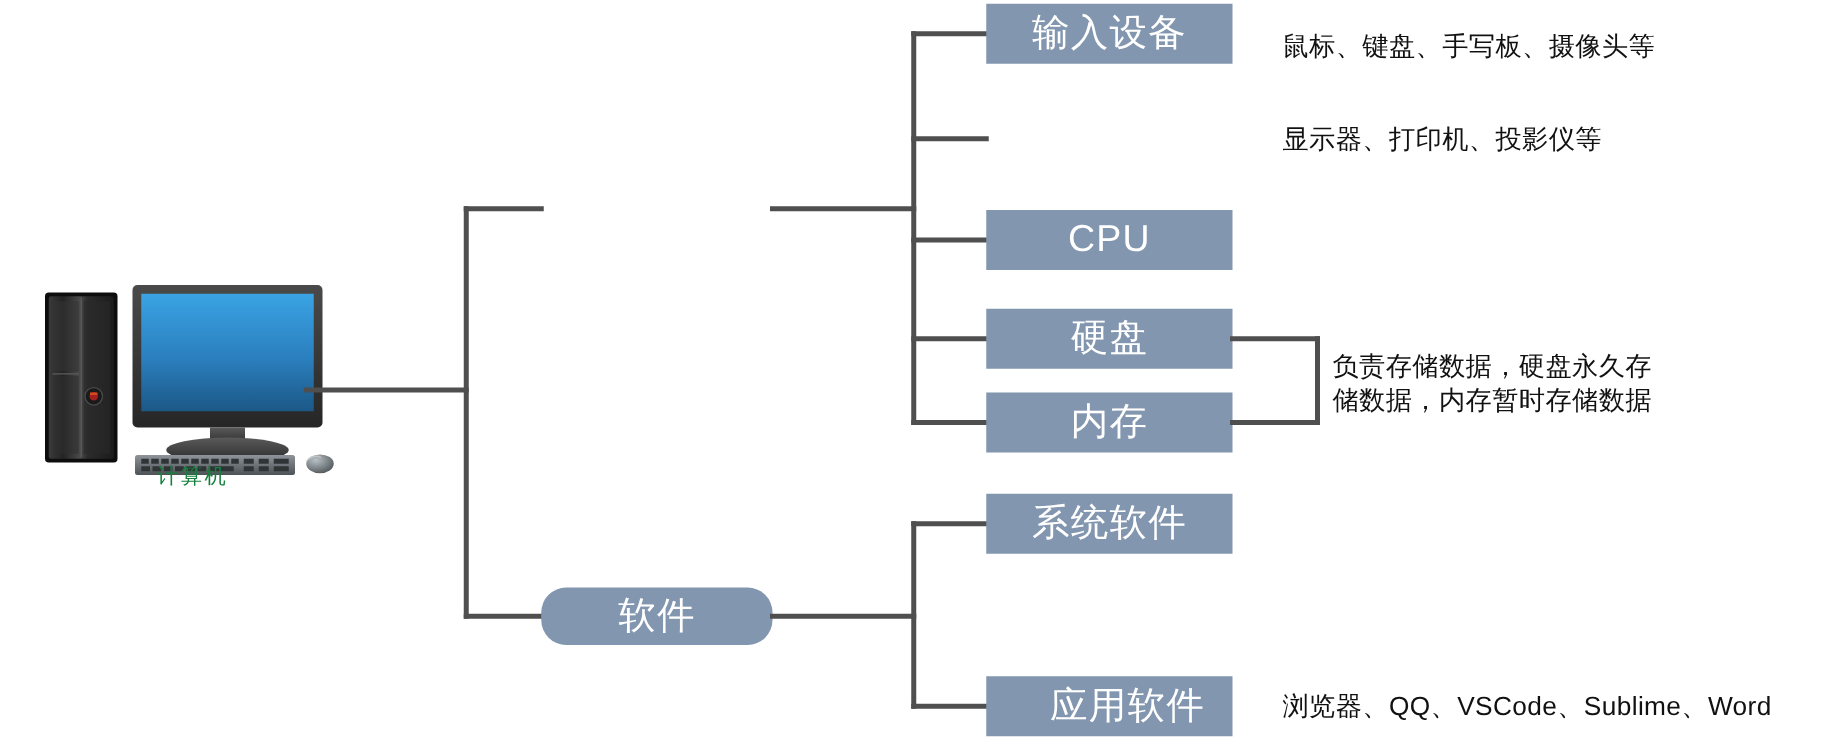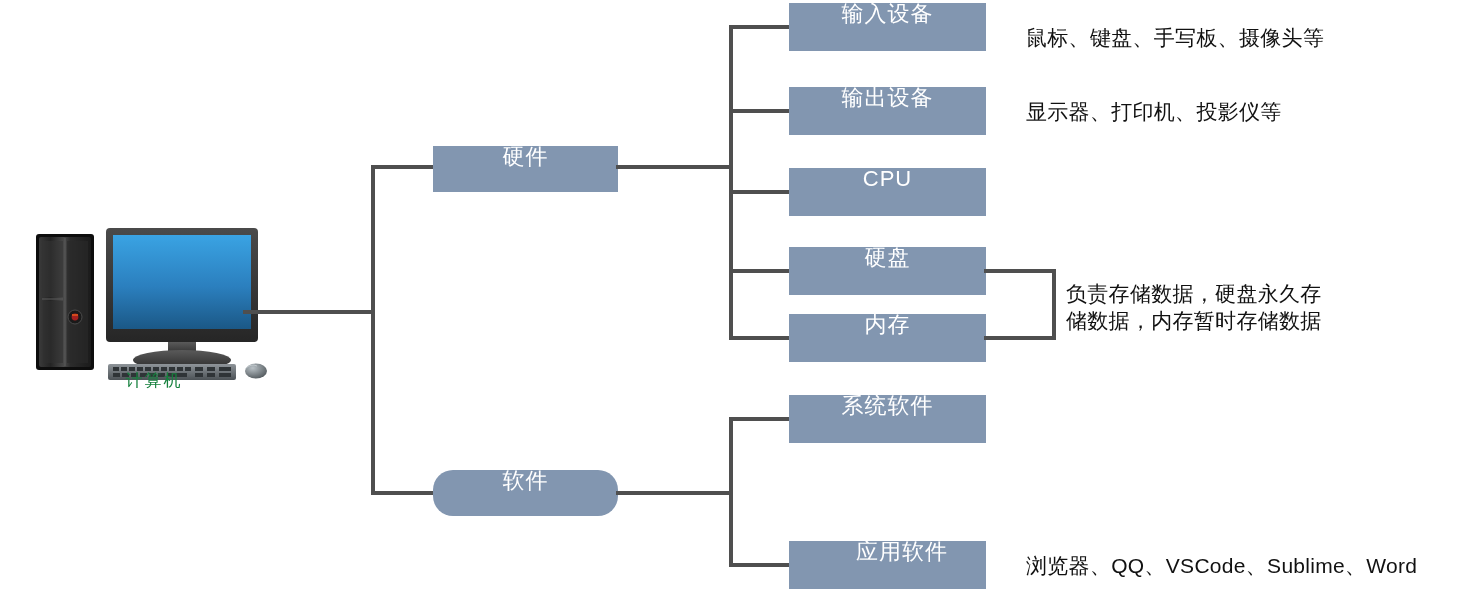--- a/index.html
+++ b/index.html
@@ -25,22 +25,23 @@
   }
   .line.h { height: 4px; }
   .line.v { width: 4px; }
 
   
   .node {
     position: absolute;
     background: #8296b0;
     color: #ffffff;
     display: flex;
+    align-items: center;
     justify-content: center;
-    font-size: 22px;
+    font-size: 30px;
     letter-spacing: 1px;
     line-height: 1;
     box-sizing: border-box;
   }
 
   
   .desc {
     position: absolute;
     color: #111111;
     font-size: 21px;
@@ -166,41 +167,35 @@
   <div class="caption">计算机</div>
 
   <div class="line h" style="left:243px; top:310px; width:132px;"></div>
 
   <div class="line v" style="left:371px; top:165px; height:330px;"></div>
 
   <div class="line h" style="left:371px; top:165px; width:64px;"></div>
 
   <div class="line h" style="left:371px; top:491px; width:64px;"></div>
 
-  <div class="node" style="left:433px; top:146px; width:185px; height:46px;">
-    <span>硬件</span>
-  </div>
 
   <div class="line h" style="left:616px; top:165px; width:117px;"></div>
   <div class="line v" style="left:729px; top:25px; height:315px;"></div>
 
   <div class="line h" style="left:729px; top:25px; width:62px;"></div>
   <div class="line h" style="left:729px; top:109px; width:62px;"></div>
   <div class="line h" style="left:729px; top:190px; width:62px;"></div>
   <div class="line h" style="left:729px; top:269px; width:62px;"></div>
   <div class="line h" style="left:729px; top:336px; width:62px;"></div>
 
   <div class="node" style="left:789px; top:3px; width:197px; height:48px;">
     <span>输入设备</span>
   </div>
   <div class="desc" style="left:1026px; top:15px;margin-top:10px;">鼠标、键盘、手写板、摄像头等</div>
 
-  <div class="node" style="left:789px; top:87px; width:197px; height:48px;">
-    <span>输出设备</span>
-  </div>
   <div class="desc" style="left:1026px; top:99px;">显示器、打印机、投影仪等</div>
 
   <div class="node" style="left:789px; top:168px; width:197px; height:48px;">
     <span>CPU</span>
   </div>
 
   <div class="node" style="left:789px; top:314px; width:197px; height:48px;">
     <span>内存</span>
   </div>
 

